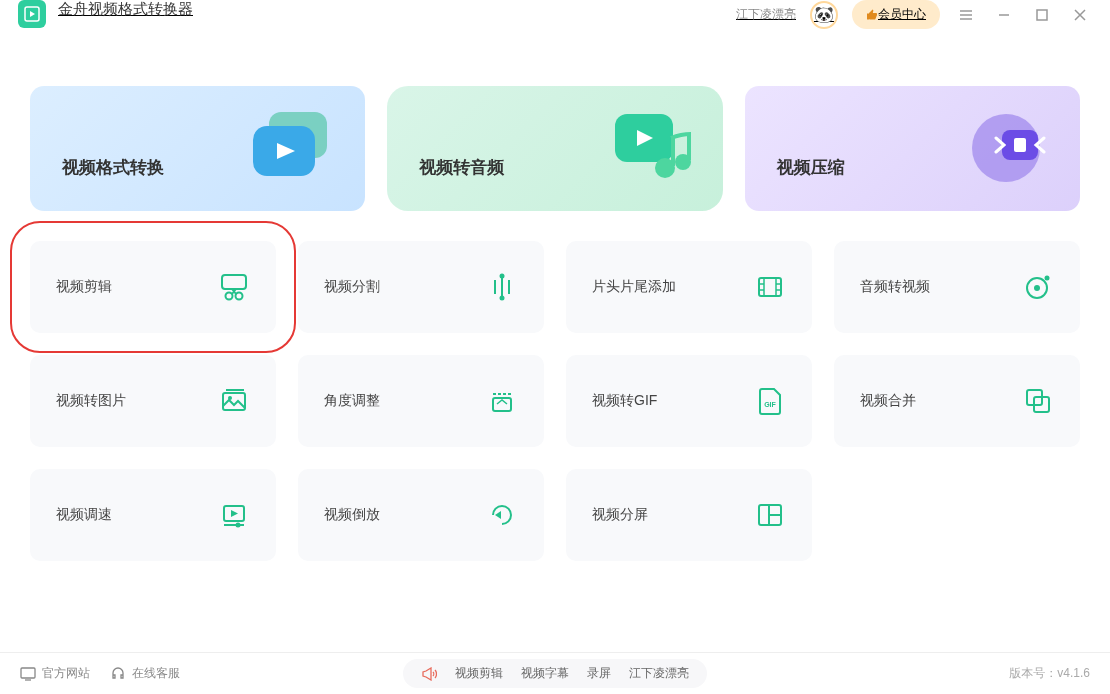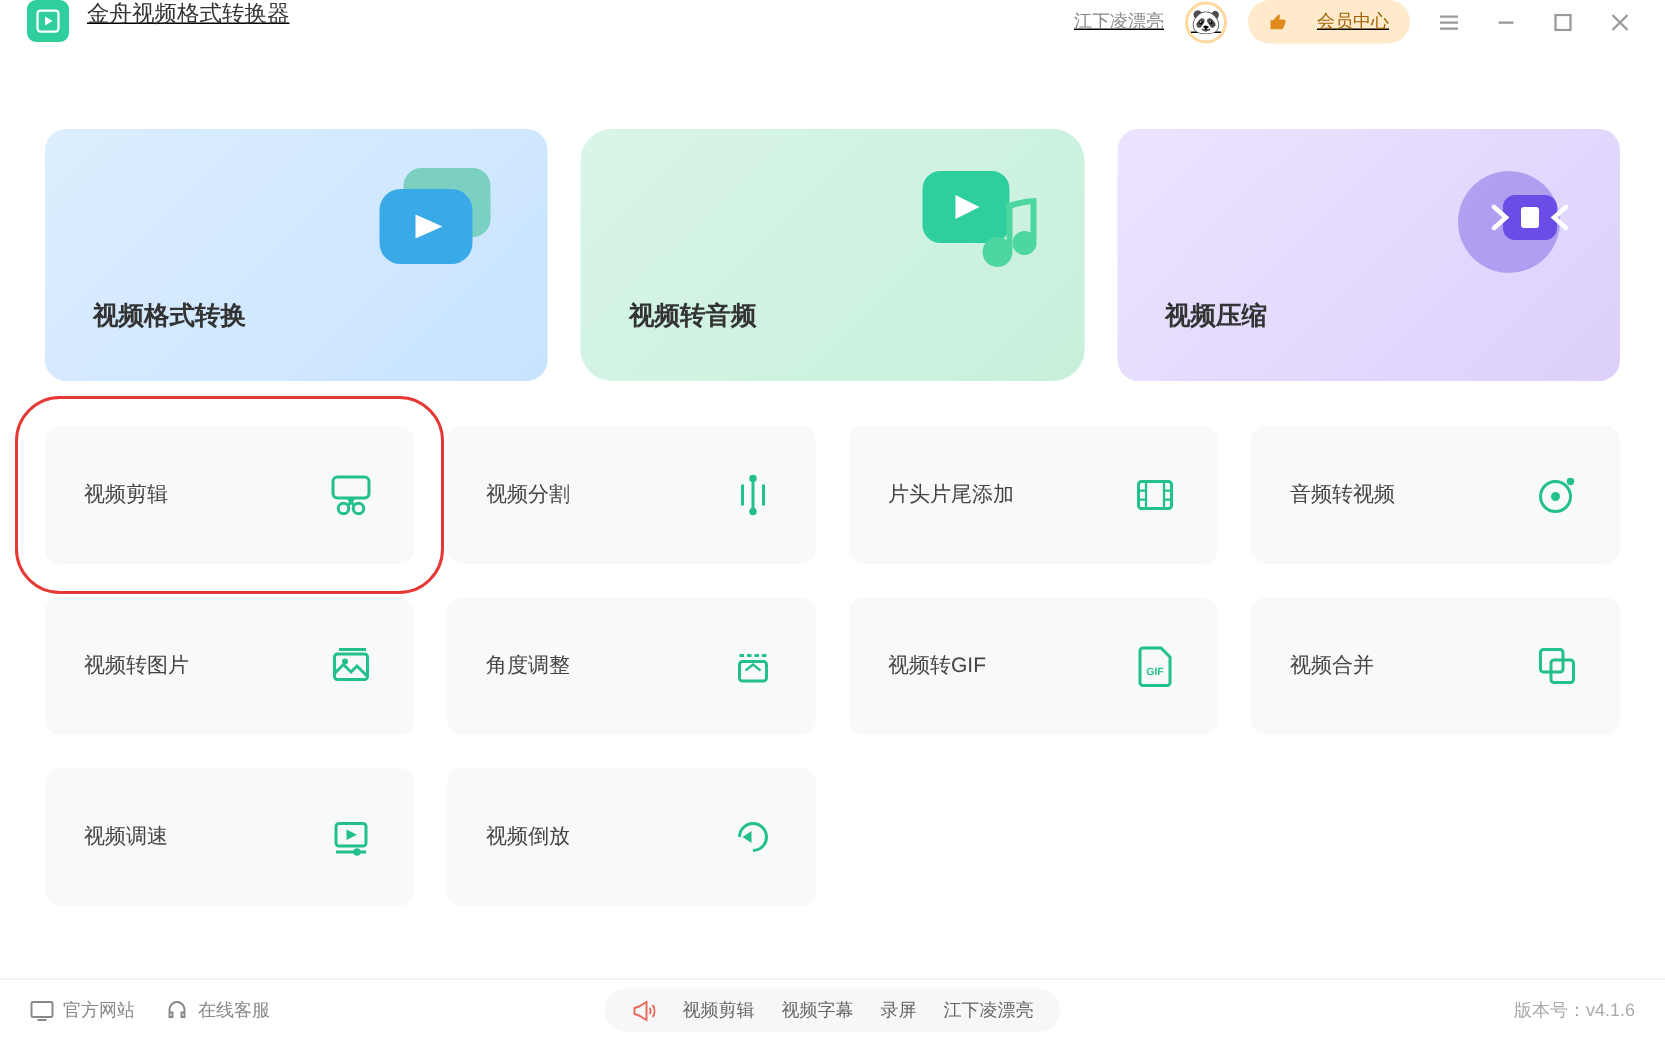--- a/index.html
+++ b/index.html
@@ -4,26 +4,26 @@
 <style>
 * { margin: 0; padding: 0; box-sizing: border-box; font-family: "Microsoft YaHei", -apple-system, sans-serif; }
 body { width: 1110px; height: 694px; background: #fff; position: relative; overflow: hidden; }
 
 .titlebar { height: 56px; display: flex; align-items: flex-start; padding: 0 18px; text-decoration: underline; }
 .app-logo { width: 28px; height: 28px; background: #2ECE9E; border-radius: 6px; display: flex; align-items: center; justify-content: center; margin-right: 12px; }
 .app-title { font-size: 15px; color: #333; font-weight: 500; }
 .titlebar-right { margin-left: auto; display: flex; align-items: center; gap: 14px; }
 .username { font-size: 12px; color: #888; }
 .avatar { width: 28px; height: 28px; border-radius: 50%; background: #fff; border: 2px solid #FFD89C; display: flex; align-items: center; justify-content: center; font-size: 16px; }
-.vip-btn { background: #FFEBCB; color: #a16207; border: none; border-radius: 15px; padding: 6px 14px; font-size: 12px; display: flex; align-items: center; gap: 20px; cursor: pointer; }
+.vip-btn { background: #FFEBCB; color: #000000; border: none; border-radius: 15px; padding: 6px 14px; font-size: 12px; display: flex; align-items: center; gap: 0; cursor: pointer; }
 .win-btn { width: 24px; height: 24px; display: flex; align-items: center; justify-content: center; color: #999; cursor: pointer; }
 
 .main-area { padding: 30px 30px 10px; }
 .hero-row { display: flex; gap: 22px; margin-bottom: 30px; }
-.hero-card { flex: 1; height: 168px; border-radius: 14px; padding: 0 48px; display: flex; align-items: center; position: relative; cursor: pointer; overflow: hidden; }
+.hero-card { flex: 1; height: 125px; border-radius: 14px; padding: 0 48px; display: flex; align-items: center; position: relative; cursor: pointer; overflow: hidden; }
 .hero-card.blue { background: linear-gradient(135deg, #DCEEFF 0%, #C8E3FF 100%); }
 .hero-card.green { background: linear-gradient(135deg, #D9F5E8 0%, #C7F0DB 100%); border-radius: 21px; }
 .hero-card.purple { background: linear-gradient(135deg, #ECE4FF 0%, #DCD0FB 100%); }
 .hero-label { font-size: 17px; font-weight: 600; color: #333; position: absolute; left: 32px; bottom: 32px; }
 .hero-icon { position: absolute; right: 28px; top: 22px; }
 
 .tool-grid { display: grid; grid-template-columns: repeat(4, 1fr); gap: 22px; }
 .tool-card { height: 92px; background: #F8F9FB; border-radius: 10px; display: flex; align-items: center; justify-content: space-between; padding: 0 26px; cursor: pointer; }
 .tool-card.highlighted { outline: 2px solid #E53935; outline-offset: 18px; }
 .tool-label { font-size: 14px; color: #444; }
@@ -211,20 +211,29 @@
     </div>
     <div class="tool-card">
       <span class="tool-label">视频倒放</span>
       <span class="tool-icon">
           <svg width="30" height="30" viewBox="0 0 30 30">
             <path d="M6 15a9 9 0 119 9" fill="none" stroke="#23C08A" stroke-width="2"></path>
             <polygon points="14,11 14,19 8,15" fill="#23C08A"></polygon>
           </svg>
         </span>
     </div>
+    <div class="tool-card">
+      <span class="tool-label">视频分屏</span>
+      <span class="tool-icon">
+          <svg width="30" height="30" viewBox="0 0 30 30">
+            <rect x="4" y="5" width="22" height="20" rx="2" fill="none" stroke="#23C08A" stroke-width="2"></rect>
+            <path d="M14 5v20M14 15h12" stroke="#23C08A" stroke-width="2"></path>
+          </svg>
+        </span>
+    </div>
   </div>
 </div>
 
 <div class="footer">
   <div class="footer-left">
     <div class="footer-link">
       <svg width="16" height="14" viewBox="0 0 16 14">
           <rect x="1" y="1" width="14" height="10" rx="1" fill="none" stroke="#888" stroke-width="1.3"></rect>
           <path d="M5 13h6" stroke="#888" stroke-width="1.3"></path>
         </svg>

